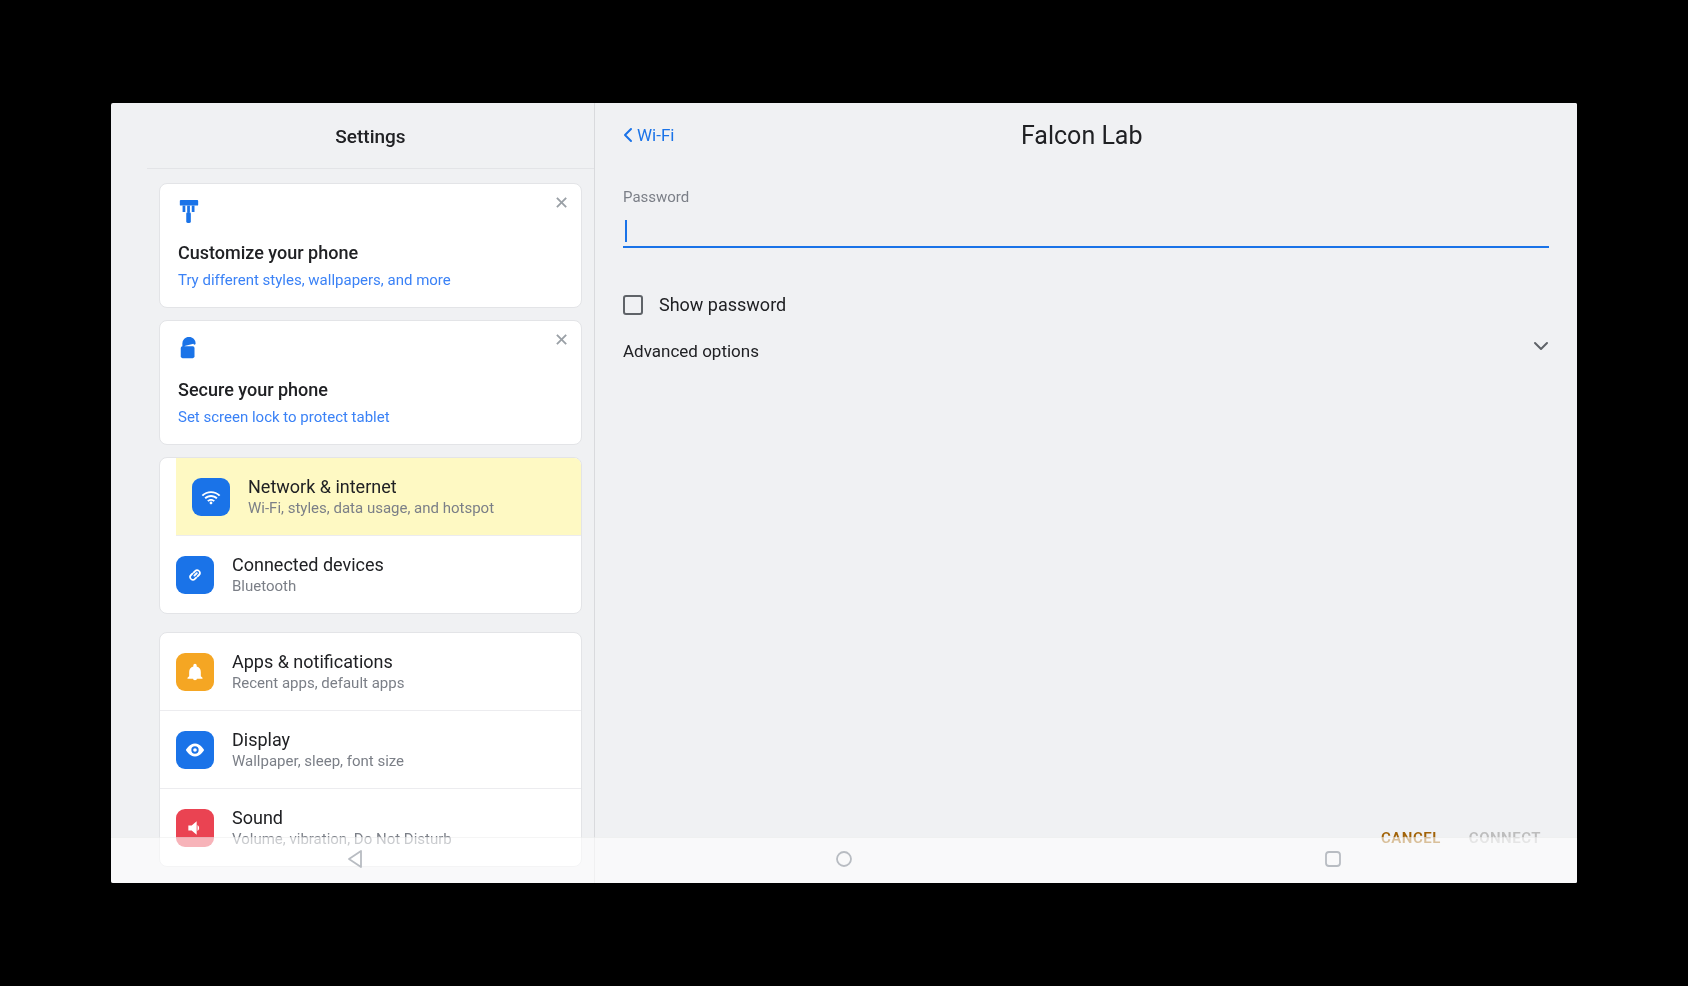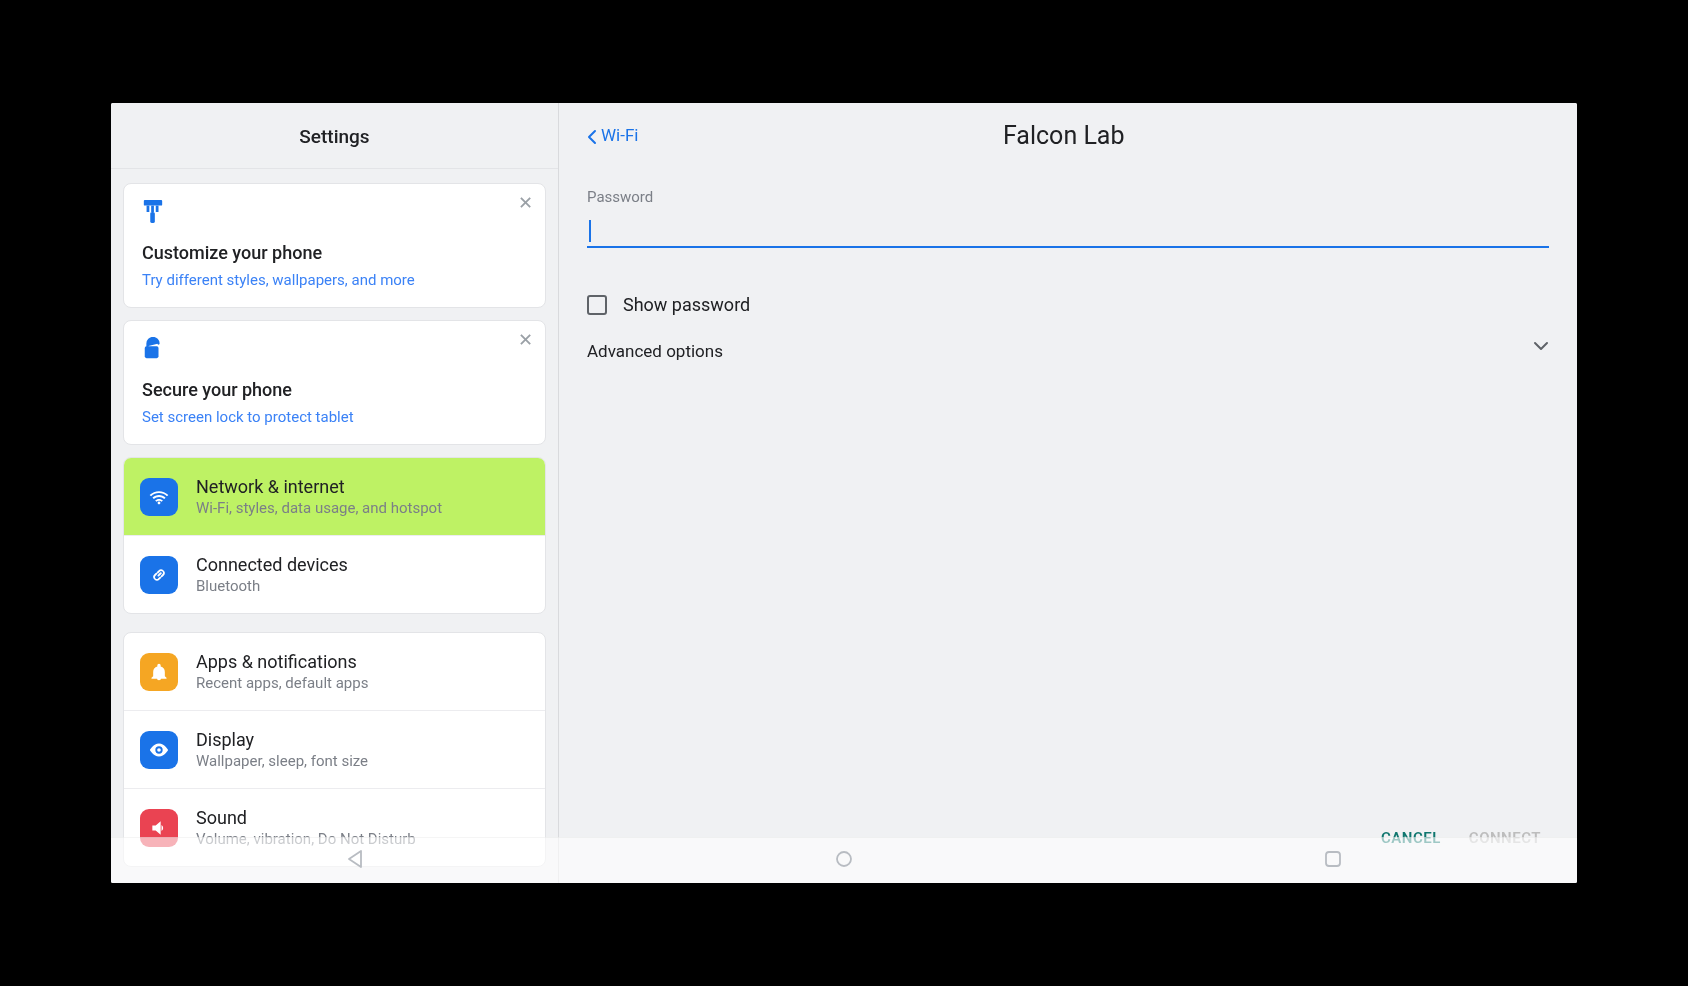--- a/index.html
+++ b/index.html
@@ -16,20 +16,21 @@
     height: 780px;
     background: #f0f1f3;
     position: relative;
     overflow: hidden;
     border-radius: 2px;
   }
   .layout {
     display: flex;
     width: 100%;
     height: 100%;
+    padding-left: 36px;
   }
   
   .sidebar {
     width: 448px;
     flex: 0 0 448px;
     background: #f0f1f3;
     border-right: 1px solid #d9dadd;
     overflow-y: auto;
     padding: 0 12px 40px 12px;
   }
@@ -81,21 +82,21 @@
     overflow: hidden;
   }
   .menu-item {
     display: flex;
     align-items: center;
     padding: 18px 16px;
     border-bottom: 1px solid #ececef;
     cursor: pointer;
   }
   .menu-item:last-child { border-bottom: none; }
-  .menu-item.active { background: #bef264; }
+  .menu-item.active { background: #fef9c3; margin-left: 16px; }
   .menu-icon {
     width: 38px;
     height: 38px;
     border-radius: 9px;
     flex: 0 0 38px;
     display: flex;
     align-items: center;
     justify-content: center;
     margin-right: 18px;
   }
@@ -122,21 +123,21 @@
     display: flex;
     flex-direction: column;
   }
   .top-bar {
     display: flex;
     align-items: center;
     height: 64px;
   }
   .back-link {
     display: flex;
-    align-items: flex-end;
+    align-items: center;
     color: #1a73e8;
     font-size: 17px;
     cursor: pointer;
   }
   .back-link svg { margin-right: 4px; }
   .panel-title {
     flex: 1;
     text-align: center;
     font-size: 25px;
     color: #202124;
@@ -196,21 +197,21 @@
     margin-top: auto;
     display: flex;
     justify-content: flex-end;
     gap: 28px;
     padding: 18px 8px 36px 0;
     font-size: 15px;
     font-weight: 600;
     letter-spacing: 0.5px;
   }
   .btn { cursor: pointer; }
-  .btn-primary { color: #0f766e; }
+  .btn-primary { color: #a16207; }
   .btn-disabled { color: #bdbdbd; cursor: default; }
 
   
   .navbar {
     position: absolute;
     left: 0; right: 0; bottom: 0;
     height: 46px;
     background: rgba(255,255,255,0.6);
     display: flex;
     align-items: center;

